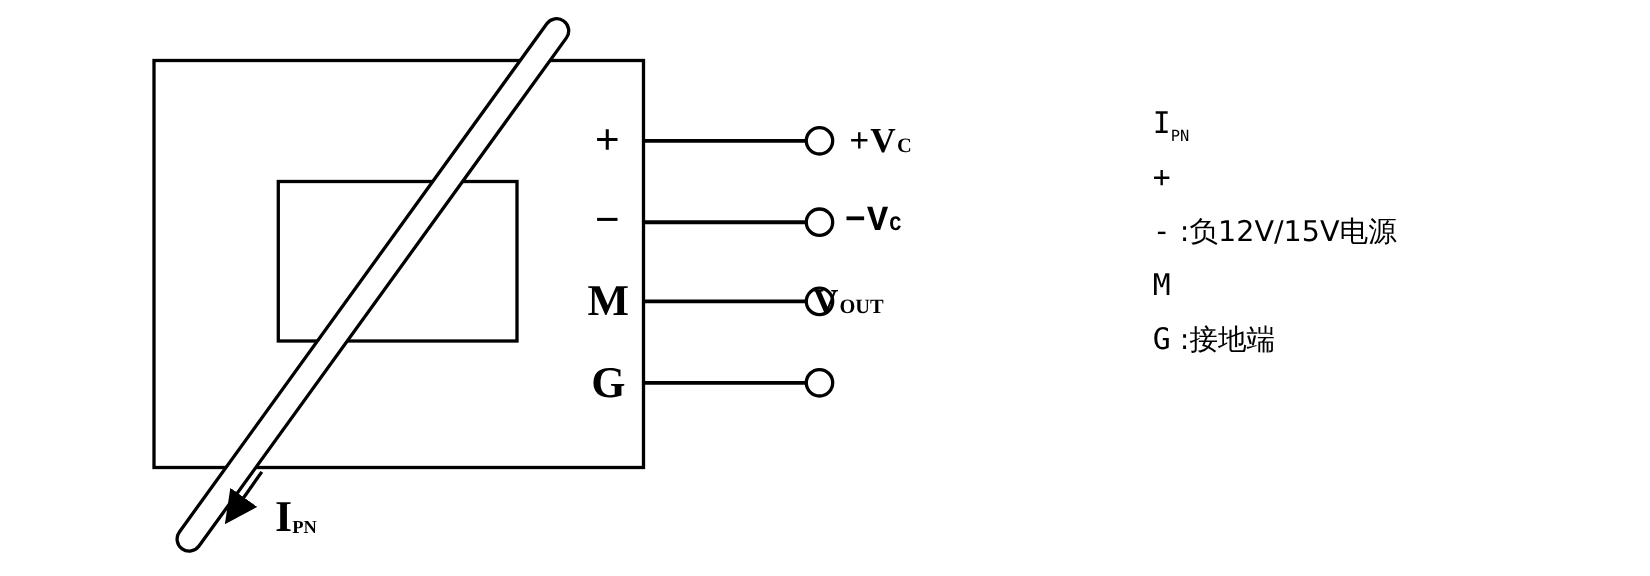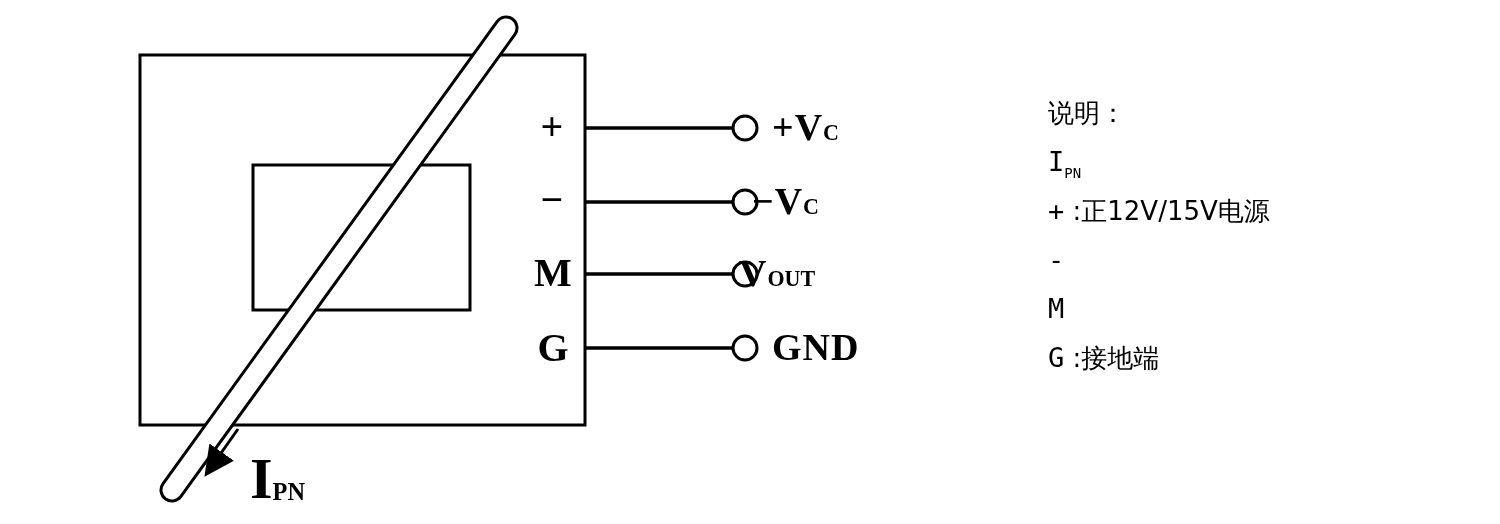--- a/index.html
+++ b/index.html
@@ -20,32 +20,32 @@
     font-weight: bold;
     font-size: 40px;
     line-height: 1;
     white-space: nowrap;
   }
   .terminal-label {
     position: absolute;
     transform: translateY(-52%);
     font-family: "Liberation Serif", serif;
     font-weight: bold;
-    font-size: 38px;
+    font-size: 32px;
     line-height: 1;
     white-space: nowrap;
     letter-spacing: 1px;
   }
   .terminal-label .sub { font-size: 0.58em; letter-spacing: 0; }
 
   .ipn-label {
     position: absolute;
     font-family: "Liberation Serif", serif;
     font-weight: bold;
-    font-size: 58px;
+    font-size: 40px;
     line-height: 1;
     white-space: nowrap;
   }
   .ipn-label .sub { font-size: 0.42em; vertical-align: -0.08em; }
 
   .legend {
     position: absolute;
     left: 1048px;
     top: 88px;
     font-family: "DejaVu Sans", sans-serif;
@@ -95,46 +95,40 @@
   </svg>
 
   <div class="pin-label" style="left:552px; top:127px;">+</div>
   <div class="pin-label" style="left:552px; top:200px;">−</div>
   <div class="pin-label" style="left:553px; top:273px;">M</div>
   <div class="pin-label" style="left:553px; top:348px;">G</div>
 
   <div class="terminal-label" style="left:772px; top:128px;">
     <span>+V</span><span class="sub">C</span>
   </div>
-  <div class="terminal-label" style="left:752px; top:202px;">
+  <div class="terminal-label" style="left:768px; top:202px;font-family:Liberation Mono, monospace;">
     <span>−V</span><span class="sub">C</span>
   </div>
   <div class="terminal-label" style="left:739px; top:274px;">
     <span>V</span><span class="sub">OUT</span>
-  </div>
-  <div class="terminal-label" style="left:772px; top:348px;">
-    <span>GND</span><span class="sub"></span>
   </div>
 
   <div class="ipn-label" style="left:250px; top:450px;">
     <span>I</span><span class="sub">PN</span>
   </div>
 
   <div class="legend">
     <div class="legend-line">
-      <span>说明：</span>
-    </div>
-    <div class="legend-line">
       <span class="lg-pre">I</span><span class="lg-sub">PN</span>
     </div>
     <div class="legend-line">
-      <span class="lg-pre">+</span><span class="lg-sub"></span><span class="lg-text"> :正12V/15V电源</span>
+      <span class="lg-pre">+</span><span class="lg-sub"></span>
     </div>
     <div class="legend-line">
-      <span class="lg-pre">-</span><span class="lg-sub"></span>
+      <span class="lg-pre">-</span><span class="lg-sub"></span><span class="lg-text"> :负12V/15V电源</span>
     </div>
     <div class="legend-line">
       <span class="lg-pre">M</span><span class="lg-sub"></span>
     </div>
     <div class="legend-line">
       <span class="lg-pre">G</span><span class="lg-sub"></span><span class="lg-text"> :接地端</span>
     </div>
   </div>
 
 </div>

